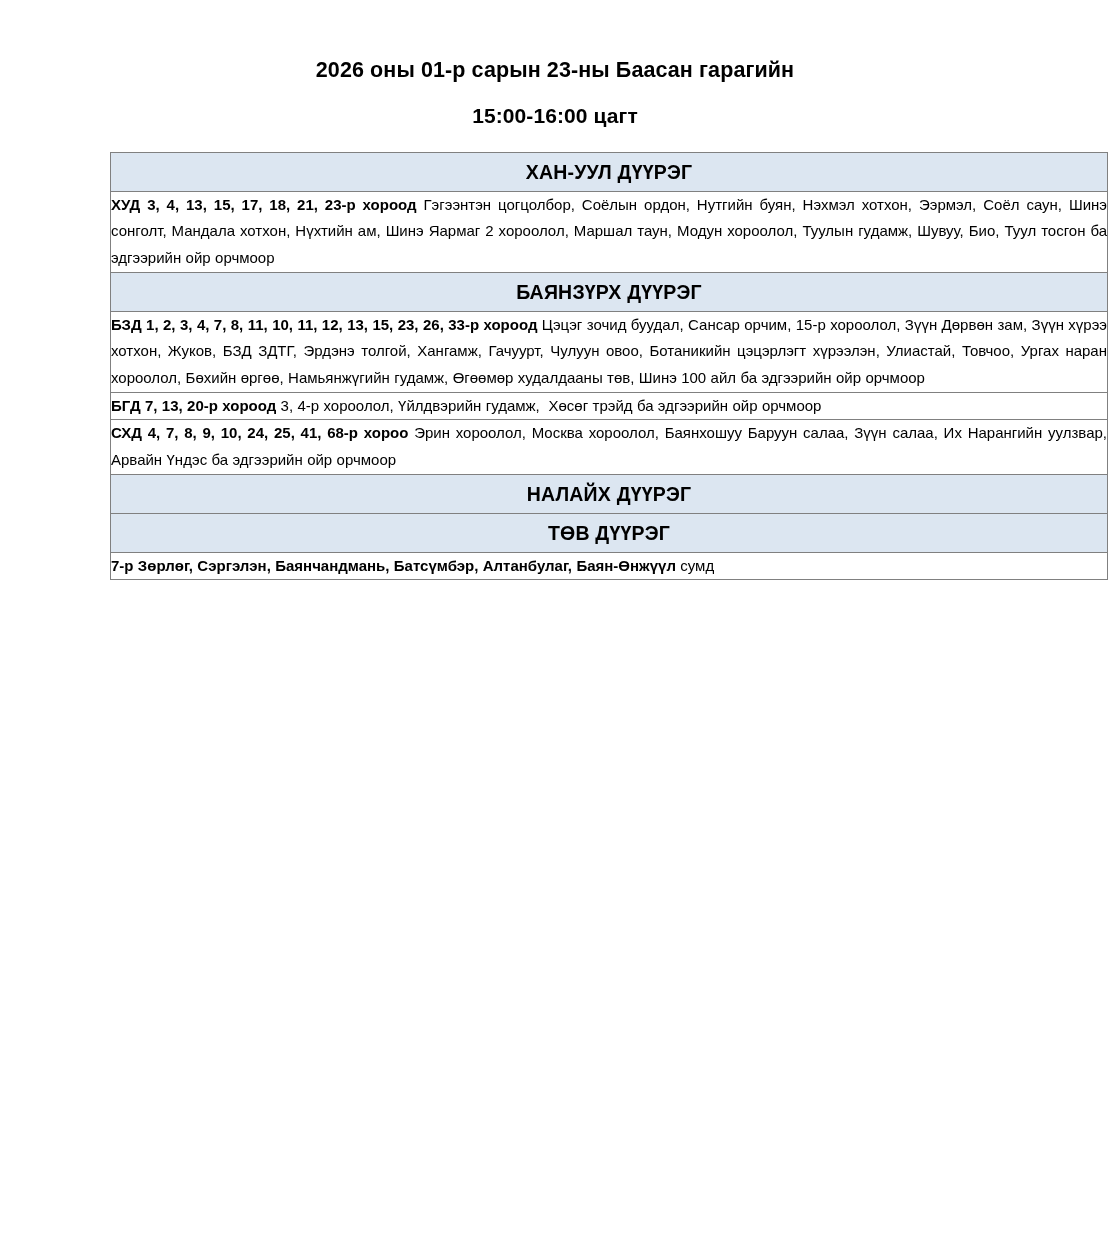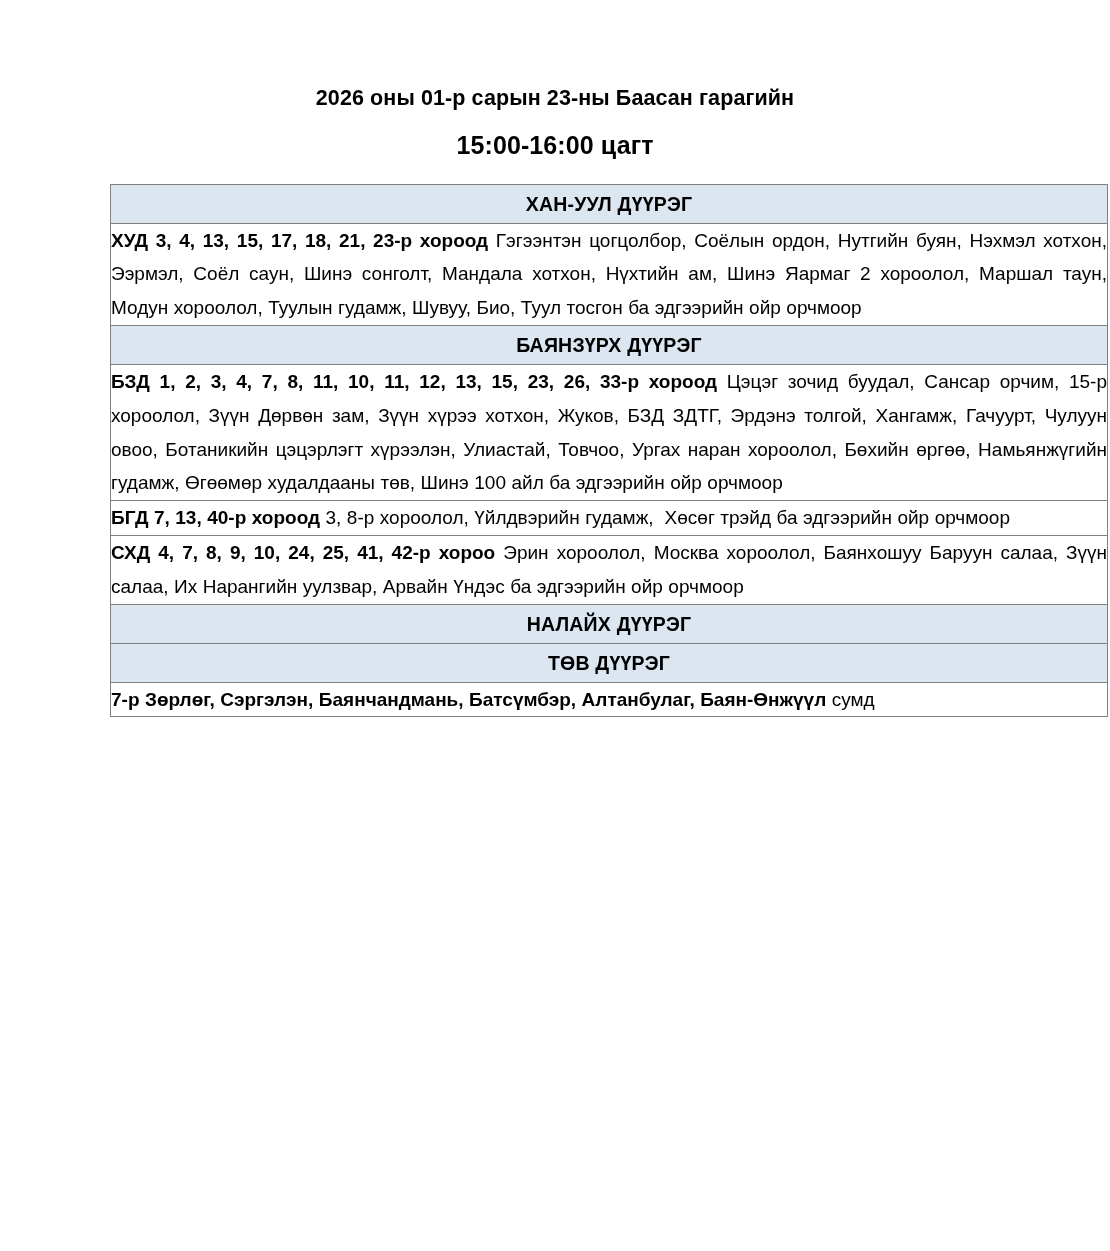--- a/index.html
+++ b/index.html
@@ -13,36 +13,35 @@
     min-height: 1251px;
     font-family: "Liberation Sans", "DejaVu Sans", sans-serif;
     color: #000000;
     -webkit-font-smoothing: antialiased;
   }
 
   .page {
     width: 1110px;
     box-sizing: border-box;
     padding: 16px;
-    margin-top: 28px;
   }
 
   
   .doc-title {
     text-align: center;
     font-weight: bold;
     font-size: 21.5px;
     line-height: 1.0;
     padding-top: 44px;
     letter-spacing: 0.1px;
   }
   .doc-title-line2 {
     text-align: center;
     font-weight: bold;
-    font-size: 25px;
+    font-size: 21px;
     line-height: 1.0;
     padding-top: 23px;
     padding-bottom: 26px;
     letter-spacing: 0.1px;
   }
 
   
   .tbl-wrap {
     margin: 0 auto;
     width: 890px;
@@ -65,21 +64,21 @@
     font-weight: bold;
     font-size: 19.5px;
     height: 38px;
     line-height: 38px;
     padding: 0 6px;
     letter-spacing: 0.2px;
   }
 
   td.district-body {
     background: #ffffff;
-    font-size: 19px;
+    font-size: 15px;
     line-height: 1.78;
     padding: 6px 11px 8px 11px;
     text-align: justify;
     text-justify: inter-word;
     word-spacing: 0.2px;
   }
   td.district-body .khoroo {
     font-weight: bold;
   }
   td.district-body .places {
@@ -116,27 +115,27 @@
           <td class="district-header">БАЯНЗҮРХ ДҮҮРЭГ</td>
         </tr>
         <tr>
           <td class="district-body">
             <span class="khoroo">БЗД 1, 2, 3, 4, 7, 8, 11, 10, 11, 12, 13, 15, 23, 26, 33-р хороод</span><span class="places"> Цэцэг зочид буудал, Сансар орчим, 15-р хороолол, Зүүн Дөрвөн зам, Зүүн хүрээ хотхон, Жуков, БЗД ЗДТГ, Эрдэнэ толгой, Хангамж, Гачуурт, Чулуун овоо, Ботаникийн цэцэрлэгт хүрээлэн, Улиастай, Товчоо, Ургах наран хороолол, Бөхийн өргөө, Намьянжүгийн гудамж, Өгөөмөр худалдааны төв, Шинэ 100 айл ба эдгээрийн ойр орчмоор</span>
           </td>
         </tr>
 
         <tr>
           <td class="district-body">
-            <span class="khoroo">БГД 7, 13, 40-р хороод</span><span class="places"> 3, 8-р хороолол, Үйлдвэрийн гудамж,  Хөсөг трэйд ба эдгээрийн ойр орчмоор</span>
+            <span class="khoroo">БГД 7, 13, 20-р хороод</span><span class="places"> 3, 4-р хороолол, Үйлдвэрийн гудамж,  Хөсөг трэйд ба эдгээрийн ойр орчмоор</span>
           </td>
         </tr>
 
         <tr>
           <td class="district-body">
-            <span class="khoroo">СХД 4, 7, 8,  9, 10, 24, 25, 41, 42-р хороо</span><span class="places"> Эрин хороолол, Москва хороолол, Баянхошуу Баруун салаа, Зүүн салаа, Их Нарангийн уулзвар, Арвайн Үндэс ба эдгээрийн ойр орчмоор</span>
+            <span class="khoroo">СХД 4, 7, 8,  9, 10, 24, 25, 41, 68-р хороо</span><span class="places"> Эрин хороолол, Москва хороолол, Баянхошуу Баруун салаа, Зүүн салаа, Их Нарангийн уулзвар, Арвайн Үндэс ба эдгээрийн ойр орчмоор</span>
           </td>
         </tr>
 
         <tr>
           <td class="district-header">НАЛАЙХ ДҮҮРЭГ</td>
         </tr>
 
         <tr>
           <td class="district-header">ТӨВ ДҮҮРЭГ</td>
         </tr>

